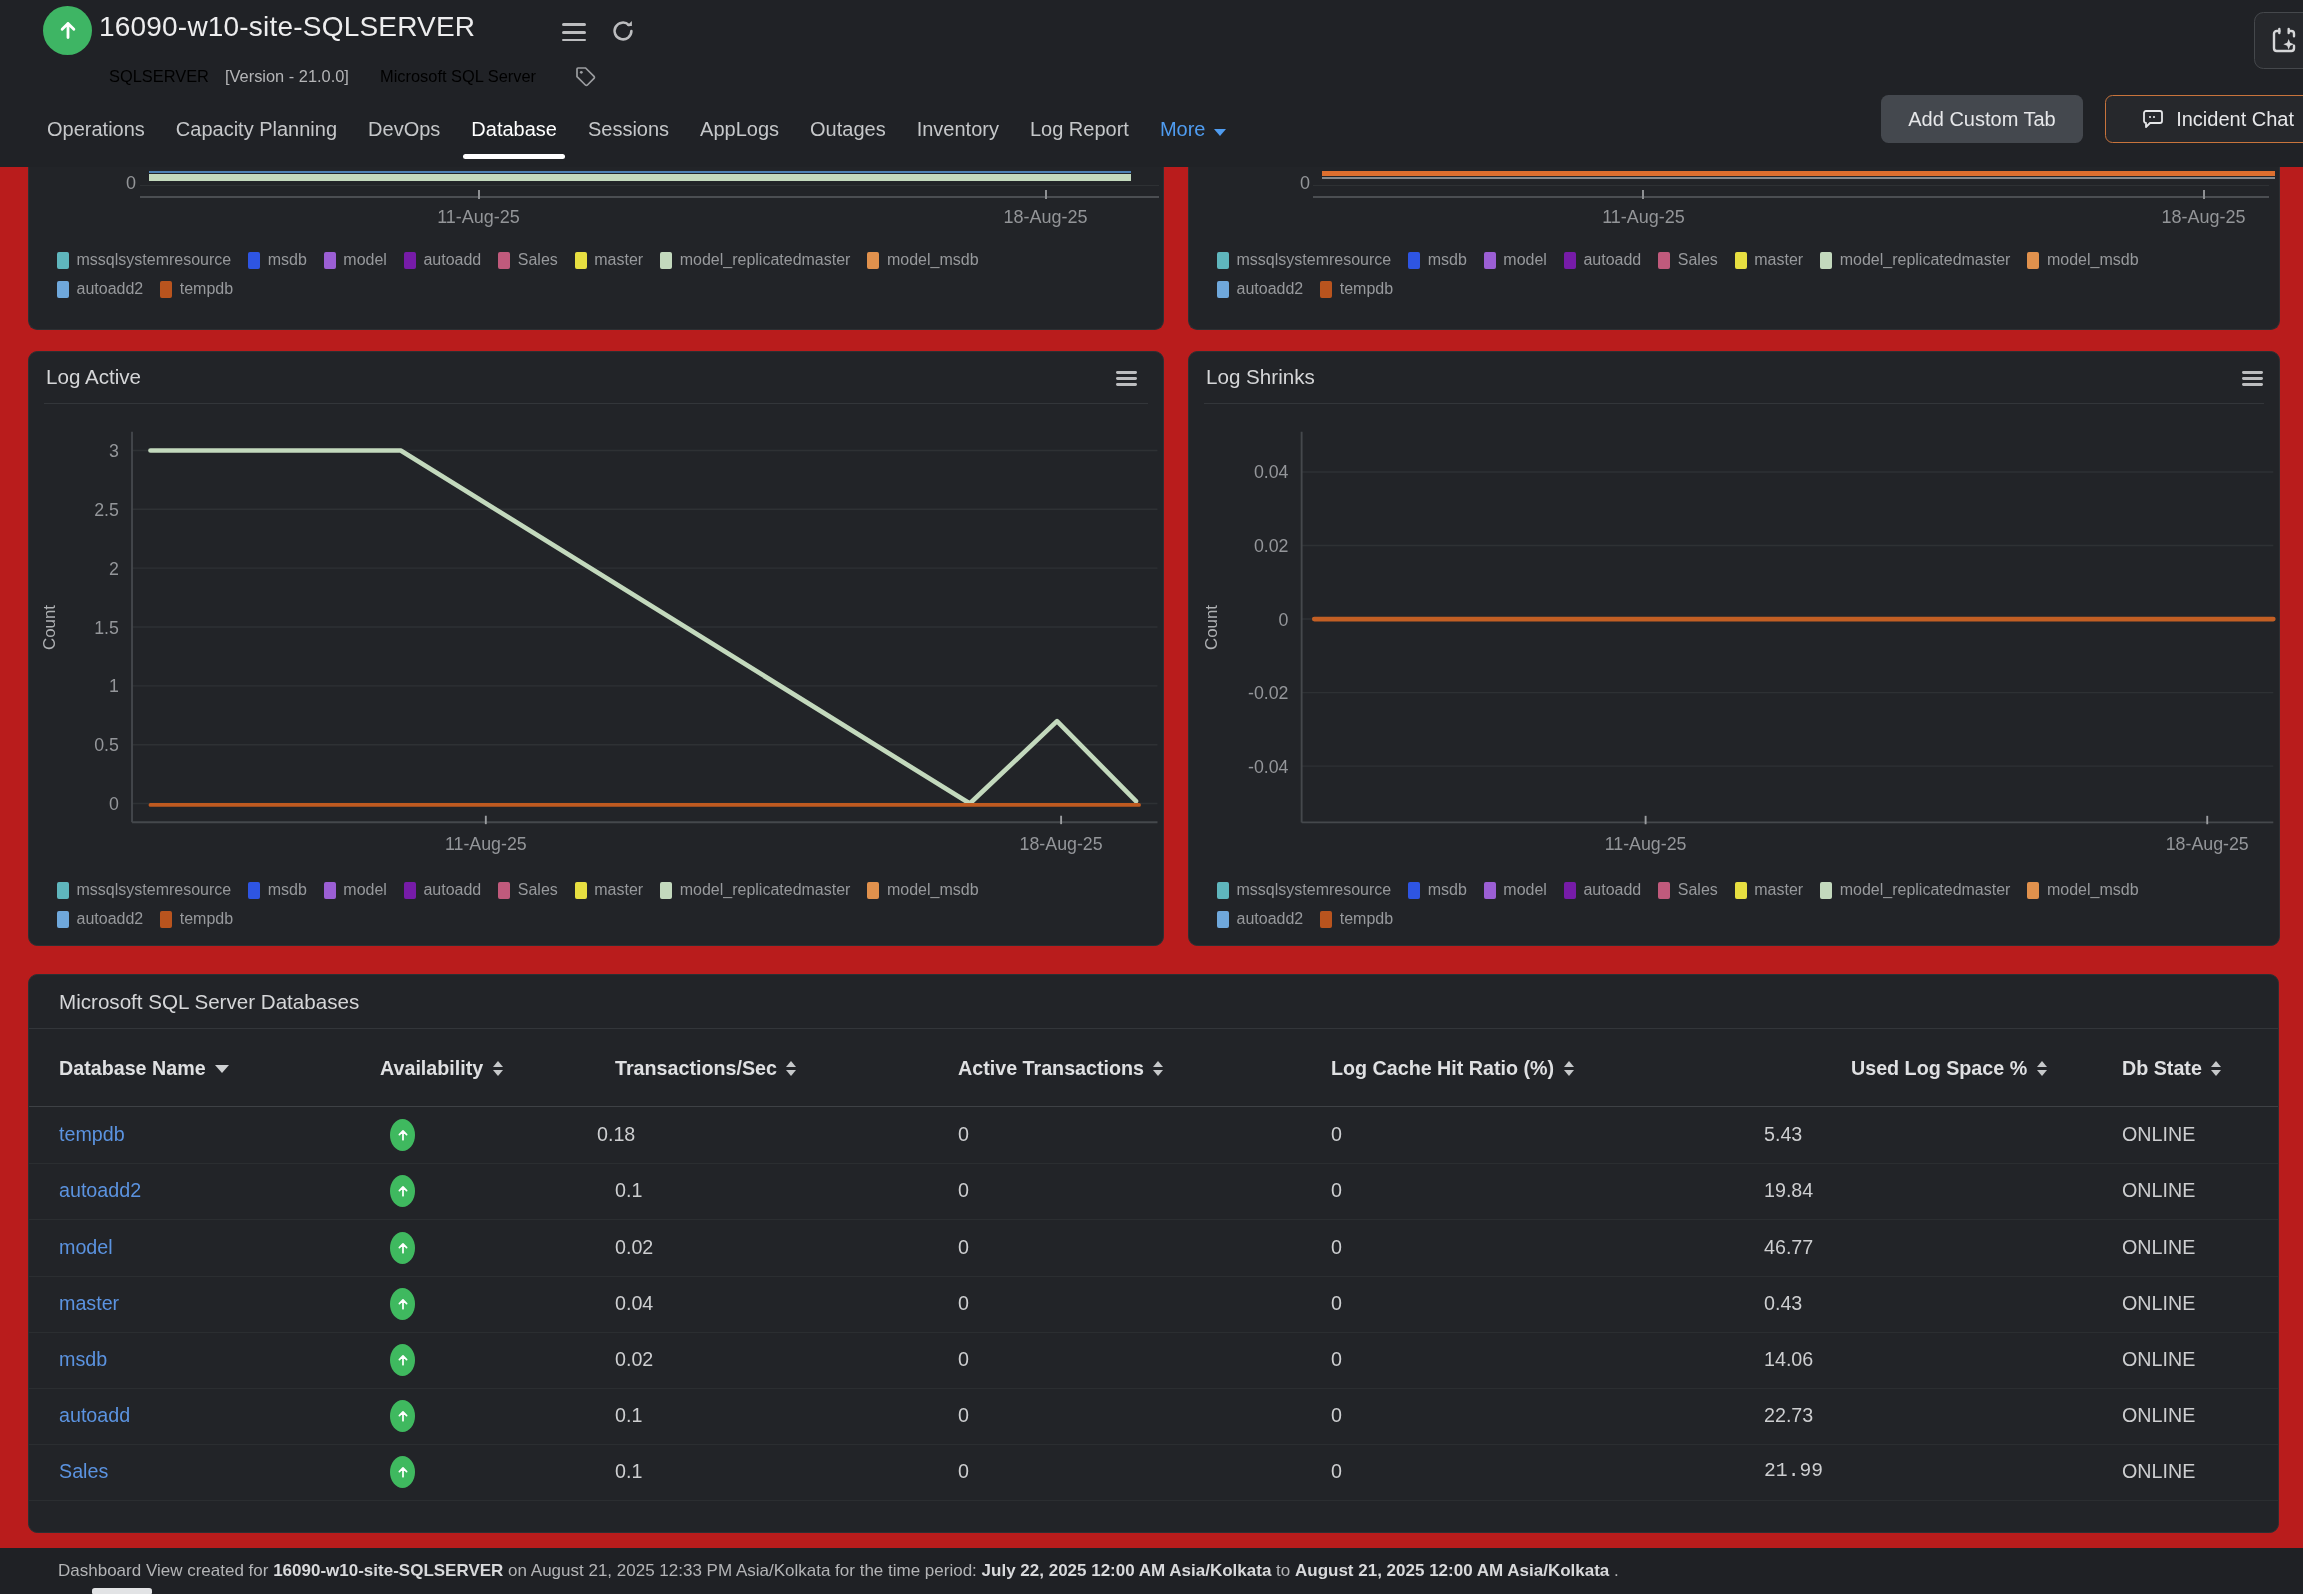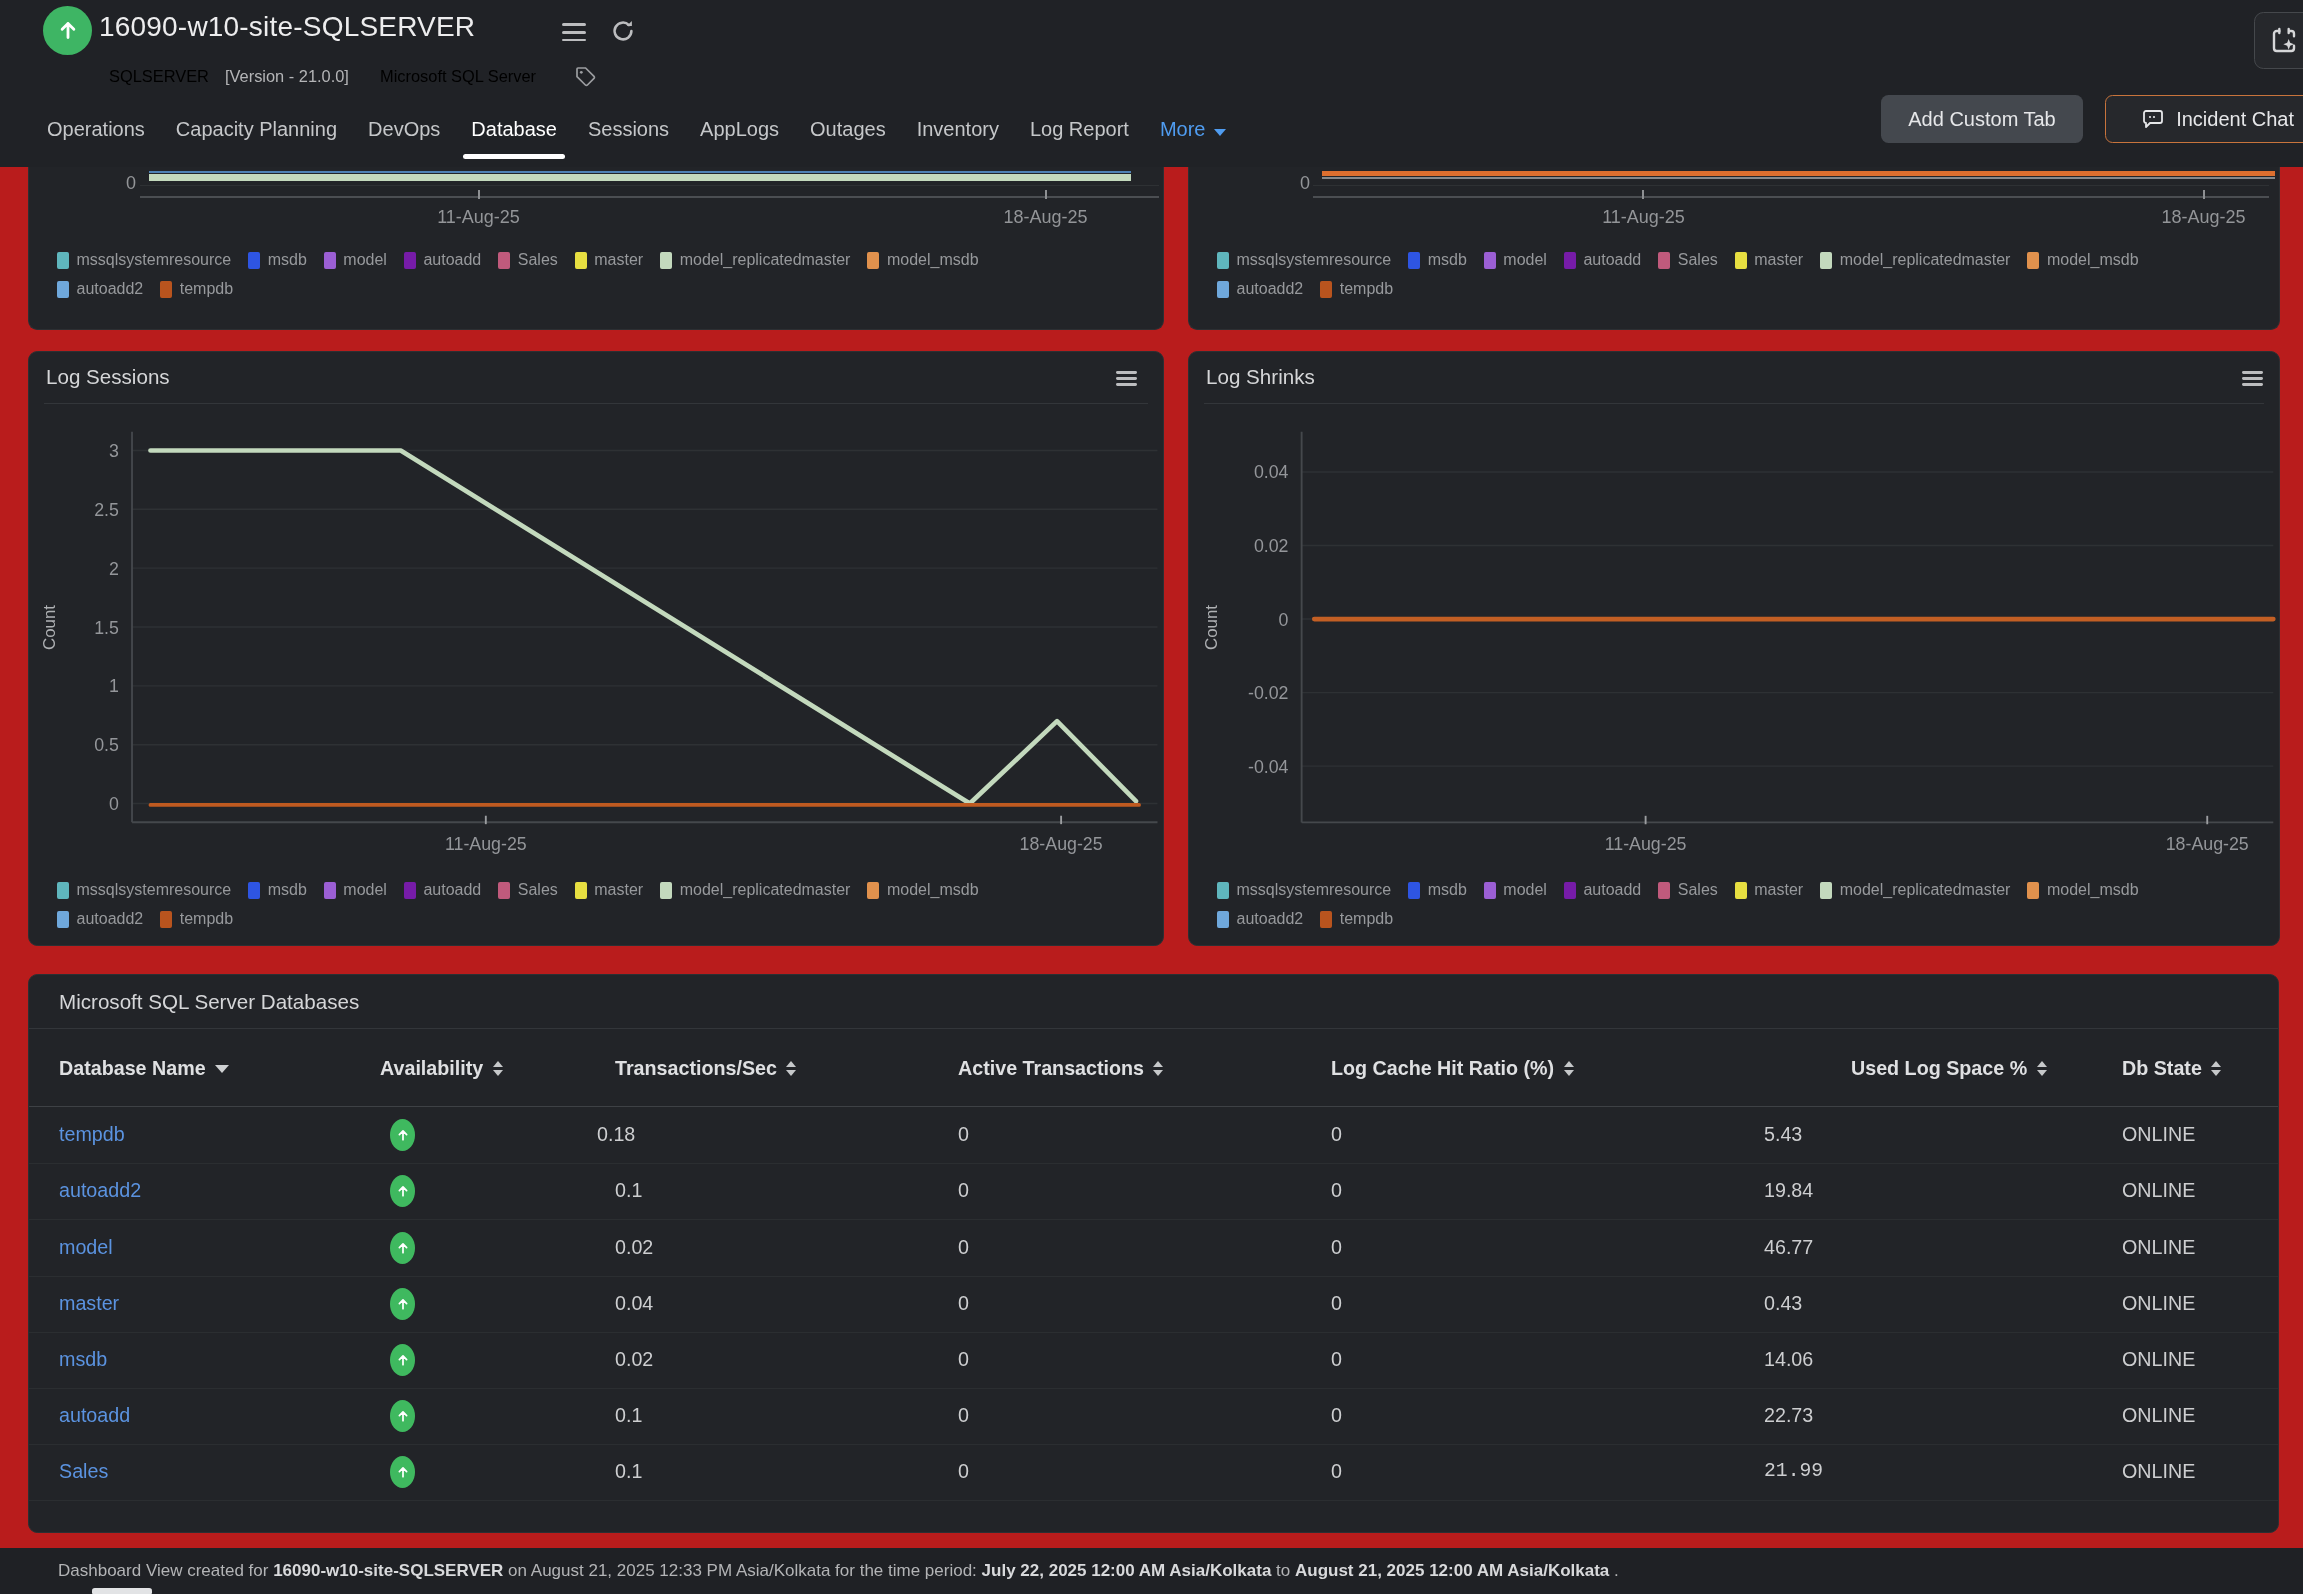--- a/index.html
+++ b/index.html
@@ -254,21 +254,21 @@
           </div>
           <div class="legend-item">
             <div class="legend-swatch" style="background: rgb(185, 84, 30);"></div>
             <div class="legend-label">tempdb</div>
           </div>
         </div>
       </div>
   </div>
 
   <div class="card" style="left:28px;top:351px;width:1136px;height:595px;">
-    <div class="card-title">Log Sessions</div>
+    <div class="card-title">Log Active</div>
     <div class="card-menu" style="left:1087px;">
         <i></i>
         <i></i>
         <i></i>
       </div>
     <div class="card-divider"></div>
     <svg class="chart-svg" width="1136" height="595" viewBox="0 0 1213 635">
         <line x1="110" x2="1205" y1="104.99000000000001" y2="104.99000000000001" stroke="#2e3134" stroke-width="1.5"></line>
         <text x="96" y="111.99000000000001" fill="#94969a" font-size="19" text-anchor="end" font-family="Liberation Sans, sans-serif">3</text>
         <line x1="110" x2="1205" y1="167.825" y2="167.825" stroke="#2e3134" stroke-width="1.5"></line>

